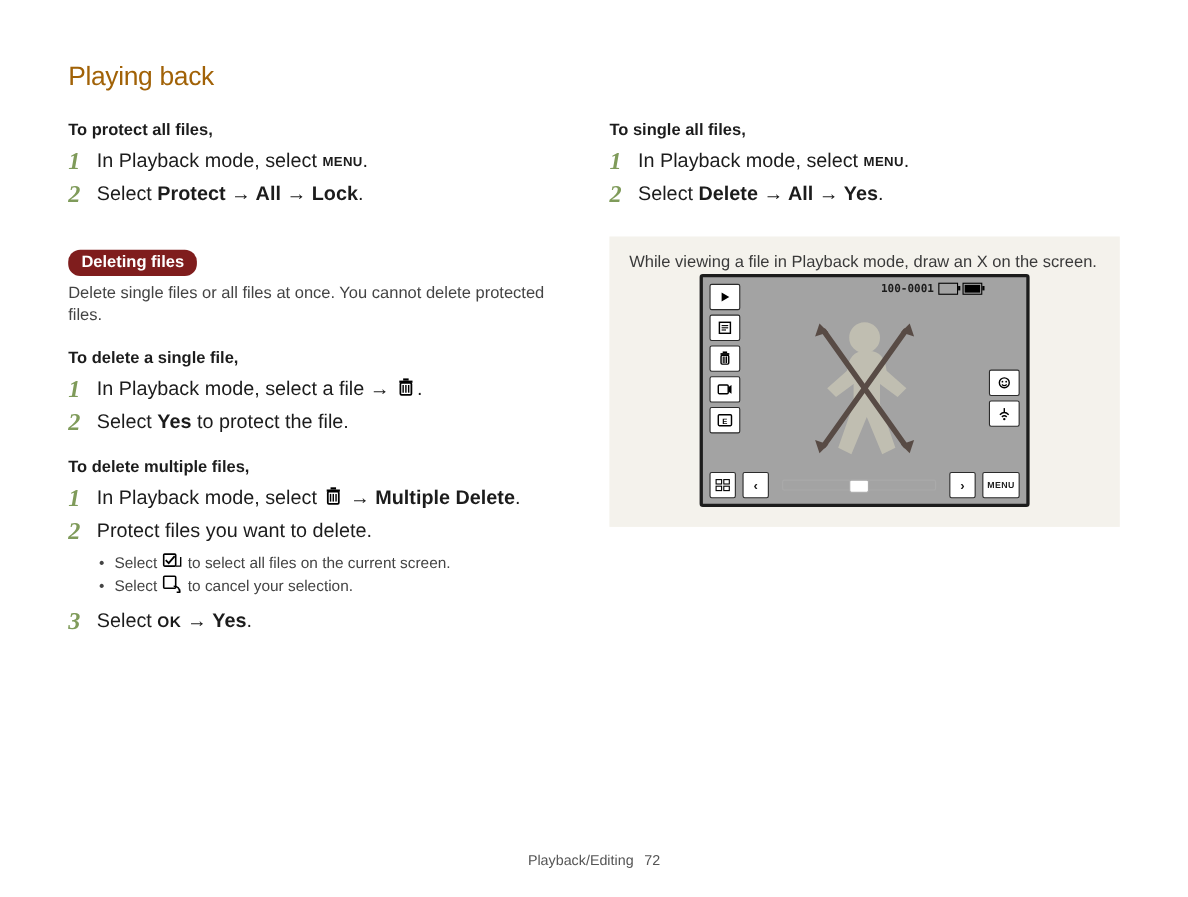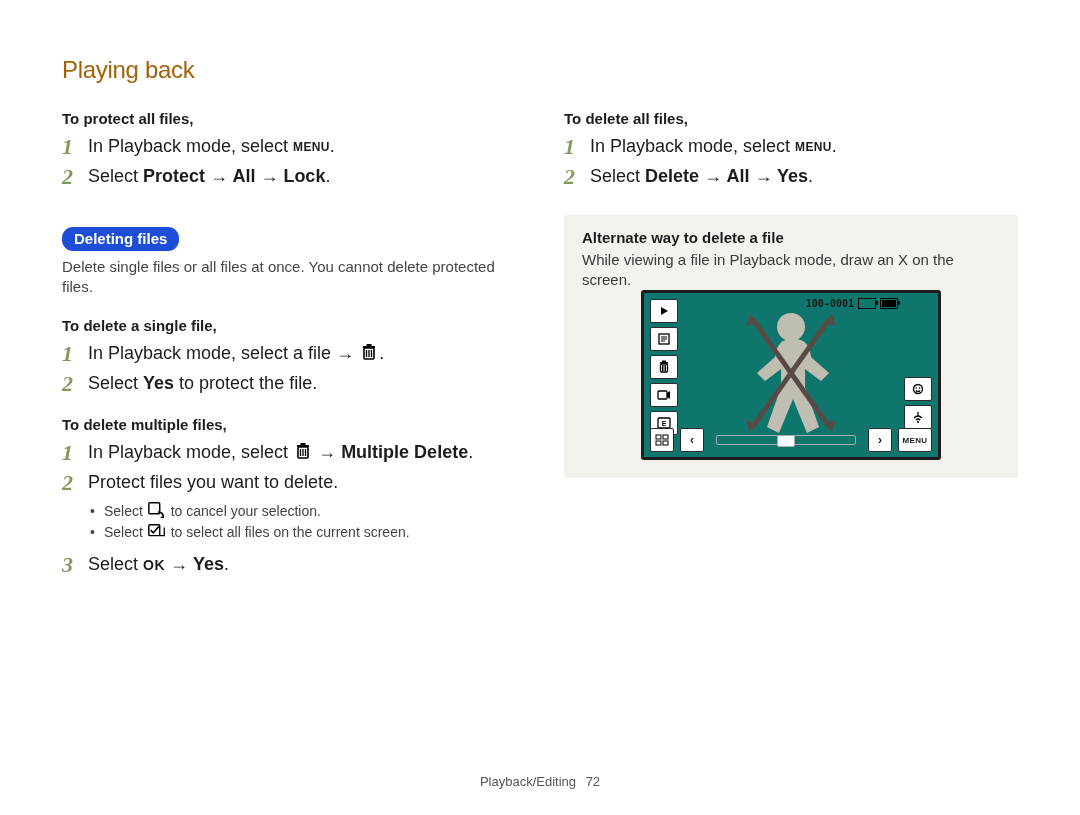--- a/index.html
+++ b/index.html
@@ -18,21 +18,21 @@
   }
   .header-title{
     font-size:24px;
     font-weight:300;
     color:#a16207;
     letter-spacing:-.3px;
     margin-bottom:26px;
   }
   .columns{
     display:flex;
-    gap:48px;
+    gap:28px;
   }
   .col{
     flex:1;
     min-width:0;
   }
   .para-label{
     font-weight:700;
     font-size:15px;
     margin-bottom:6px;
   }
@@ -58,21 +58,21 @@
     font-family:"Georgia","Times New Roman",serif;
     font-style:italic;
     font-weight:600;
     font-size:22px;
     color:#7f9b5a;
     line-height:1.25;
   }
   ol.steps strong{font-weight:700}
   .pill{
     display:inline-block;
-    background:#1d4ed8;
+    background:#7f1d1d;
     color:#fff;
     font-weight:600;
     font-size:15px;
     padding:3px 12px 4px;
     border-radius:11px;
     margin-top:18px;
   }
   .desc{
     font-size:15px;
     color:#444;
@@ -118,24 +118,24 @@
     background:#f4f2ec;
     padding:14px 18px 18px;
     margin-top:24px;
   }
   .tipbox .para-label{margin-bottom:4px}
   .tip-desc{
     font-size:15px;color:#3a3a3a;line-height:1.35;
   }
   
   .lcd{
-    background:#0f766e;
+    background:#a3a3a3;
     border:3px solid #1c1c1c;
     border-radius:3px;
-    width:300px;height:170px;
+    width:300px;height:212px;
     position:relative;
     box-sizing:border-box;
     margin:0 auto;
   }
   .lcd-left,.lcd-right{
     position:absolute;top:6px;
     display:flex;flex-direction:column;gap:4px;
   }
   .lcd-left{left:6px}
   .lcd-right{right:6px}
@@ -245,56 +245,55 @@
                 <rect x="7.5" y="2" width="5" height="2" fill="#000"></rect>
               </svg>
           </span><span> → </span><strong>Multiple Delete</strong><span>.</span>
         </li>
         <li>
           <span>Protect files you want to delete.</span>
           <ul class="sub-bullets">
             <li>
               <span>Select </span><span class="icon">
                 <svg viewBox="0 0 22 20">
+                    <rect x="2" y="3" width="12" height="12" rx="1" fill="none" stroke="#000" stroke-width="1.6"></rect>
+                    <path d="M4 9 l3 3 l6 -7" fill="none" stroke="#000" stroke-width="1.8"></path>
+                    <path d="M14 15 l5 0 l0 -9" fill="none" stroke="#000" stroke-width="1.4"></path>
+                  </svg>
+              </span><span> to select all files on the current screen.</span>
+            </li>
+            <li>
+              <span>Select </span><span class="icon">
+                <svg viewBox="0 0 22 20">
                     <rect x="2" y="2" width="12" height="12" rx="1" fill="none" stroke="#000" stroke-width="1.6"></rect>
                     <path d="M12 12 q6 0 6 6" fill="none" stroke="#000" stroke-width="1.6"></path>
                     <path d="M15 18 l3 0 l0 -3" fill="none" stroke="#000" stroke-width="1.4"></path>
                   </svg>
               </span><span> to cancel your selection.</span>
             </li>
-            <li>
-              <span>Select </span><span class="icon">
-                <svg viewBox="0 0 22 20">
-                    <rect x="2" y="3" width="12" height="12" rx="1" fill="none" stroke="#000" stroke-width="1.6"></rect>
-                    <path d="M4 9 l3 3 l6 -7" fill="none" stroke="#000" stroke-width="1.8"></path>
-                    <path d="M14 15 l5 0 l0 -9" fill="none" stroke="#000" stroke-width="1.4"></path>
-                  </svg>
-              </span><span> to select all files on the current screen.</span>
-            </li>
           </ul>
         </li>
         <li>
           <span>Select </span><span class="ok-icon">OK</span><span> → </span><strong>Yes</strong><span>.</span>
         </li>
       </ol>
     </div>
 
     <div class="col">
-      <div class="para-label">To delete all files,</div>
+      <div class="para-label">To single all files,</div>
       <ol class="steps">
         <li>
           <span>In Playback mode, select </span><span class="menu-icon">MENU</span><span>.</span>
         </li>
         <li>
           <span>Select </span><strong>Delete → All → Yes</strong><span>.</span>
         </li>
       </ol>
 
       <div class="tipbox">
-        <div class="para-label">Alternate way to delete a file</div>
         <div class="tip-desc">While viewing a file in Playback mode, draw an X on the screen.</div>
 
         <div class="lcd">
           <div class="lcd-top">
             <span>100-0001</span>
             <span class="bat"></span>
             <span class="bat full"></span>
           </div>
           <div class="lcd-left">
             <div class="lcd-icon">

